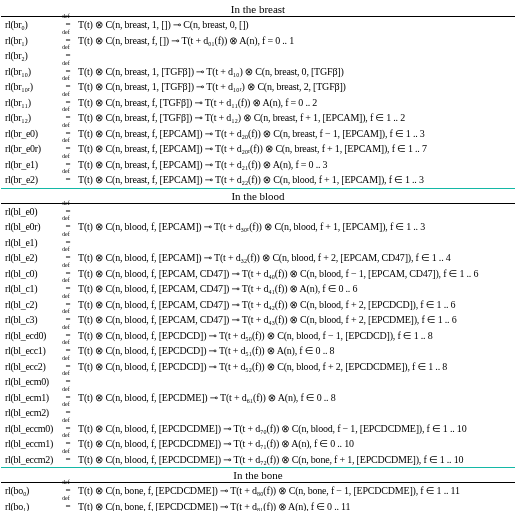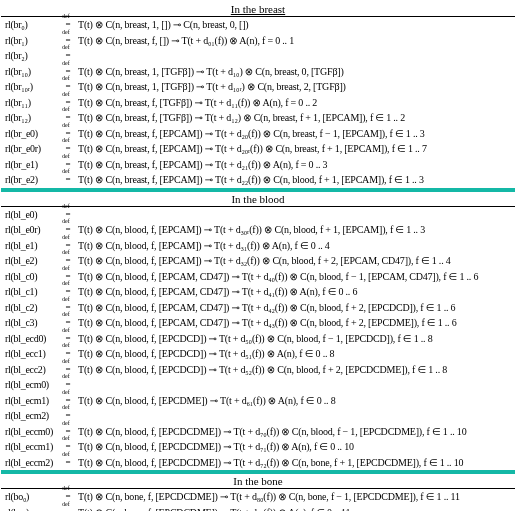--- a/index.html
+++ b/index.html
@@ -9,26 +9,26 @@
     background: #fff;
     color: #000;
     width: 516px;
     height: 511px;
     overflow: hidden;
     padding: 2px 1px;
   }
   .section-header {
     text-align: center;
     font-size: 11px;
-    border-top: 4px solid #14b8a6;
+    border-top: 1px solid #14b8a6;
     border-bottom: 1px solid #000;
     padding: 1px 0;
     margin: 0;
   }
-  .section-header.nb { border-top: none; text-decoration: underline; }
+  .section-header.nb { border-top: none; }
   .rule-row {
     display: flex;
     align-items: flex-start;
     padding: 1px 0 1px 4px;
     line-height: 1.35;
     white-space: nowrap;
   }
   .rule-label {
     flex: 0 0 56px;
     font-size: 10px;
@@ -152,21 +152,20 @@
       <div class="rule-label">rl(bl_e0r)</div>
       <div class="rule-body">
         <span class="defeq">=</span>
         <span class="expr">T(t) ⊗ C(n, blood, f, [EPCAM]) ⊸ T(t + d₃₀ᵣ(f)) ⊗ C(n, blood, f + 1, [EPCAM]),  f ∈ 1 .. 3</span>
       </div>
     </div>
     <div class="rule-row">
       <div class="rule-label">rl(bl_e1)</div>
       <div class="rule-body">
         <span class="defeq">=</span>
-        <span class="expr">T(t) ⊗ C(n, blood, f, [EPCAM]) ⊸ T(t + d₃₁(f)) ⊗ A(n),  f ∈ 0 .. 4</span>
       </div>
     </div>
     <div class="rule-row">
       <div class="rule-label">rl(bl_e2)</div>
       <div class="rule-body">
         <span class="defeq">=</span>
         <span class="expr">T(t) ⊗ C(n, blood, f, [EPCAM]) ⊸ T(t + d₃₂(f)) ⊗ C(n, blood, f + 2, [EPCAM, CD47]),  f ∈ 1 .. 4</span>
       </div>
     </div>
     <div class="rule-row">

